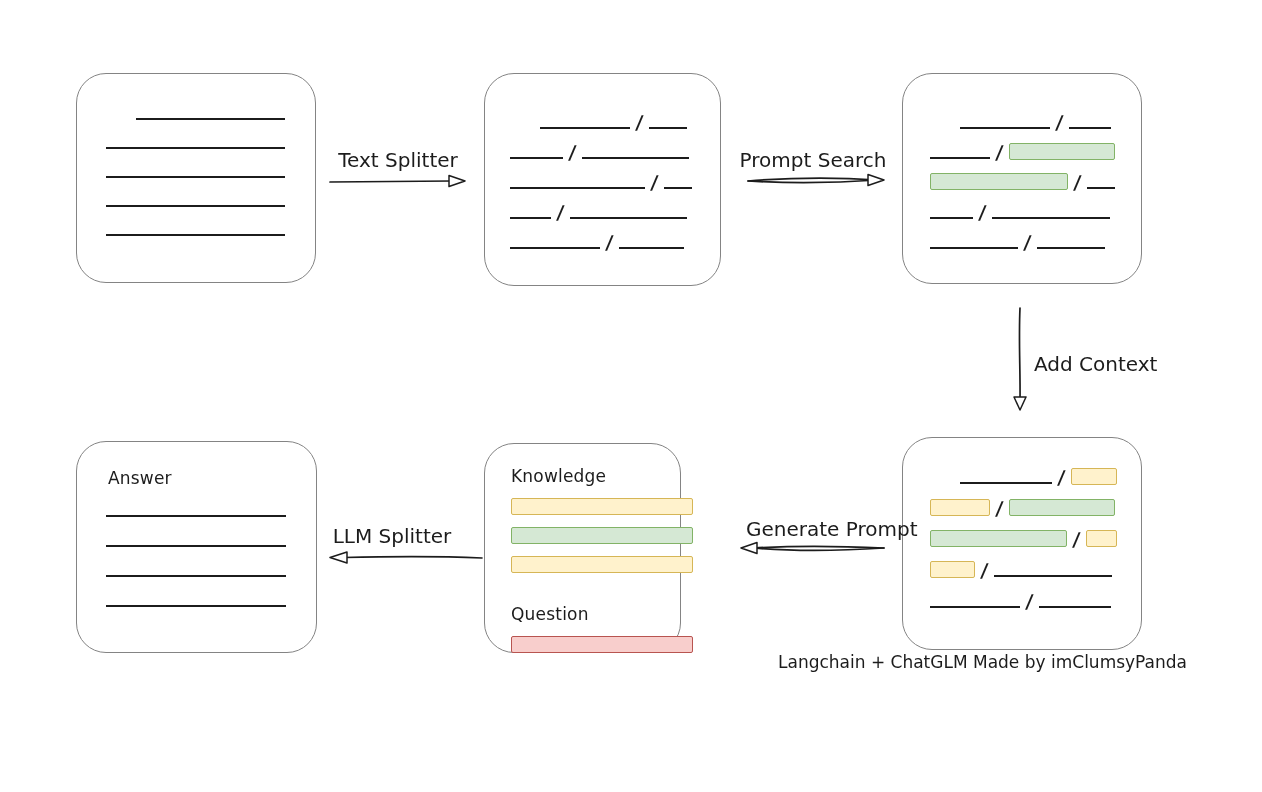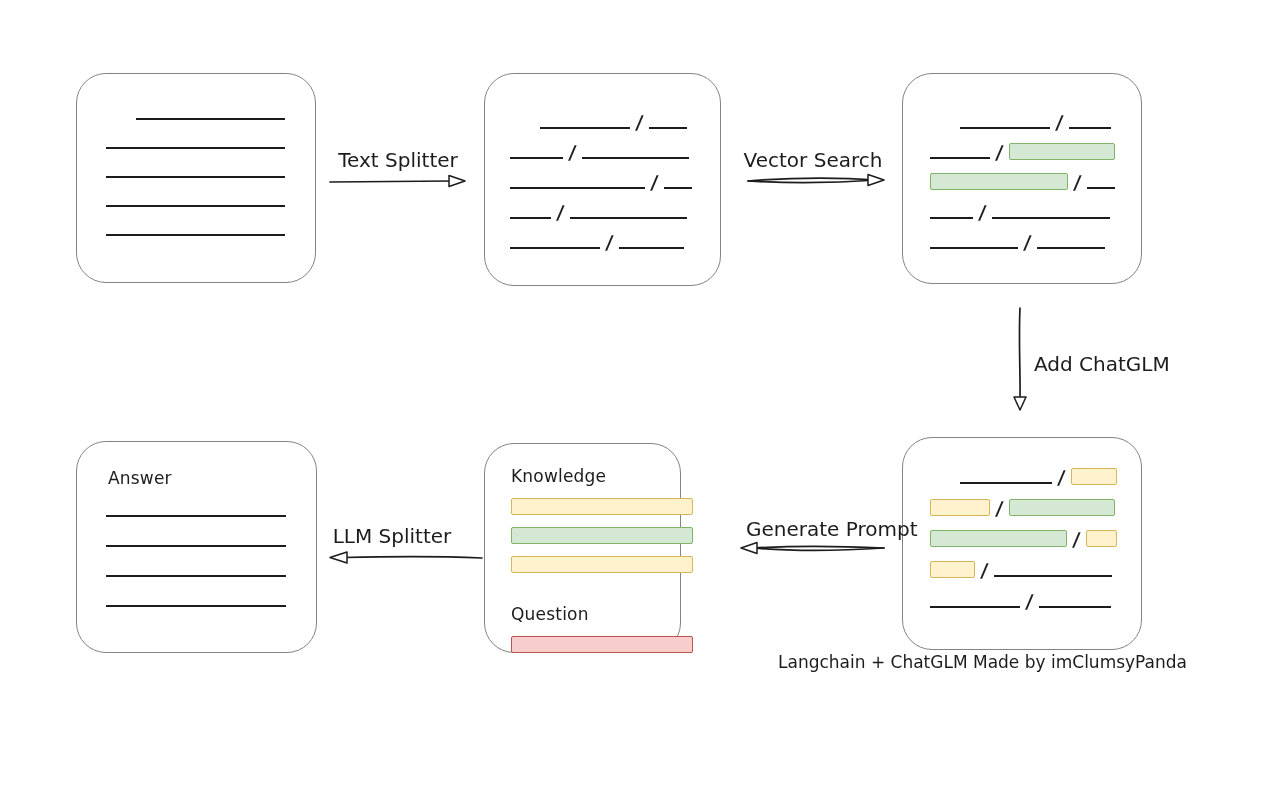--- a/index.html
+++ b/index.html
@@ -157,21 +157,21 @@
           <span class="hline" style="width: 117px;"></span>
         </div>
         <div class="seg-row">
           <span class="hline" style="width: 90px;"></span>
           <span class="slash">/</span>
           <span class="hline" style="width: 65px;"></span>
         </div>
       </div>
   </div>
 
-  <div class="edge-label" id="lbl-vector-search">Vector Search</div>
+  <div class="edge-label" id="lbl-vector-search">Prompt Search</div>
   <svg class="arrow" id="arr-vector-search" width="142" height="22">
     <path d="M2 12 C 45 8.5, 95 8.5, 132 11"></path>
     <path d="M2 12 C 45 14.5, 95 13.5, 132 11"></path>
     <polygon points="122,5.5 138,11 122,16.5"></polygon>
   </svg>
 
   <div class="node-box" id="box-vector">
     <div>
         <div class="seg-row" style="margin-left: 30px;">
           <span class="hline" style="width: 90px;"></span>
@@ -194,21 +194,21 @@
           <span class="hline" style="width: 118px;"></span>
         </div>
         <div class="seg-row">
           <span class="hline" style="width: 88px;"></span>
           <span class="slash">/</span>
           <span class="hline" style="width: 68px;"></span>
         </div>
       </div>
   </div>
 
-  <div class="edge-label" id="lbl-add-context">Add ChatGLM</div>
+  <div class="edge-label" id="lbl-add-context">Add Context</div>
   <svg class="arrow" id="arr-add-context" width="22" height="112">
     <path d="M11 2 C 9.5 35, 11.5 65, 11 95"></path>
     <polygon points="5,91 11,104 17,91"></polygon>
   </svg>
 
   <div class="node-box rows-tight" id="box-context">
     <div>
         <div class="seg-row" style="margin-left: 30px;">
           <span class="hline" style="width: 93px;"></span>
           <span class="slash">/</span>

